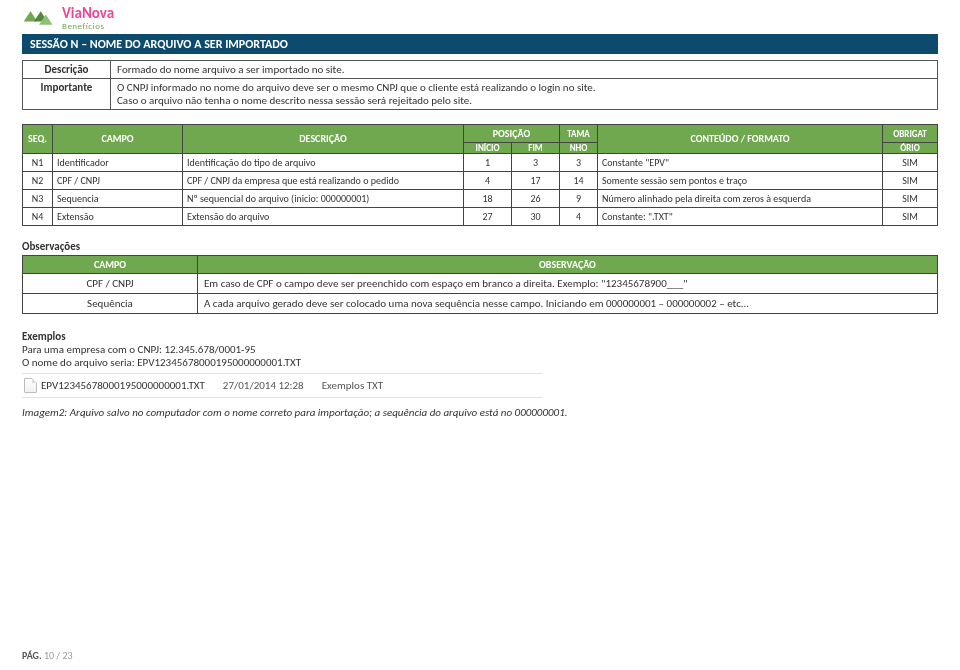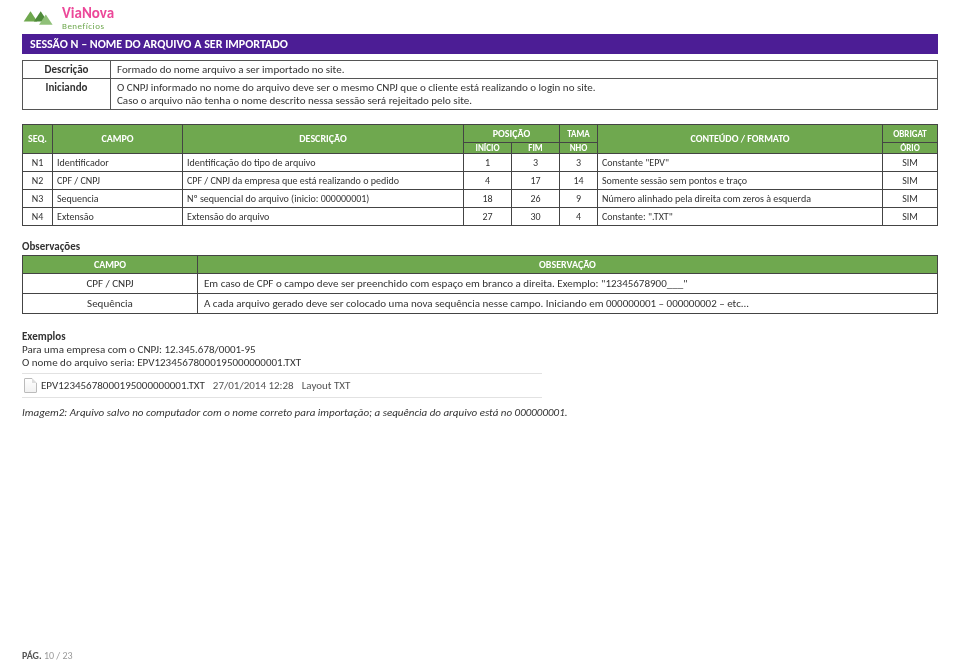--- a/index.html
+++ b/index.html
@@ -16,21 +16,21 @@
   .logo-row { display: flex; align-items: center; gap: 6px; margin-bottom: 2px; }
   .logo-mark {
     width: 34px; height: 24px; position: relative;
   }
   .logo-mark svg { width: 100%; height: 100%; }
   .logo-text { line-height: 1; }
   .logo-text .line1 { font-size: 15px; font-weight: bold; color: #ec4899; }
   .logo-text .line2 { font-size: 9px; color: #6fa84f; letter-spacing: 0.5px; }
 
   .section-bar {
-    background: #4c1d95;
+    background: #0c4a6e;
     color: #fff;
     font-weight: bold;
     font-size: 12px;
     padding: 3px 8px;
     margin: 4px 0 6px 0;
   }
 
   .desc-table {
     border-collapse: collapse;
     width: 100%;
@@ -102,21 +102,21 @@
     vertical-align: middle;
   }
   .obs-table .campo-cell { width: 175px; text-align: center; }
 
   .ex-heading { font-weight: bold; font-size: 11px; }
   .ex-block { font-size: 11px; margin-bottom: 4px; }
 
   .file-row {
     display: flex;
     align-items: center;
-    gap: 8px;
+    gap: 18px;
     font-size: 11px;
     color: #555;
     padding: 4px 2px;
     border-top: 1px solid #e2e2e2;
     border-bottom: 1px solid #e2e2e2;
     width: 520px;
     margin-bottom: 8px;
   }
   .file-row .file-name { color: #333; display: flex; align-items: center; gap: 4px; }
   .file-row .file-icon {
@@ -162,21 +162,21 @@
 
 <div class="section-bar">SESSÃO N – NOME DO ARQUIVO A SER IMPORTADO</div>
 
 <table class="desc-table">
   <tbody>
       <tr>
     <td class="label-cell">Descrição</td>
     <td>Formado do nome arquivo a ser importado no site.</td>
   </tr>
   <tr>
-    <td class="label-cell">Iniciando</td>
+    <td class="label-cell">Importante</td>
     <td>
       <div>O CNPJ informado no nome do arquivo deve ser o mesmo CNPJ que o cliente está realizando o login no site.</div>
       <div>Caso o arquivo não tenha o nome descrito nessa sessão será rejeitado pelo site.</div>
     </td>
   </tr>
 </tbody>
   </table>
 
 <table class="spec-table">
   <colgroup>
@@ -275,21 +275,21 @@
   <div>Para uma empresa com o CNPJ: 12.345.678/0001-95</div>
   <div>O nome do arquivo seria: EPV12345678000195000000001.TXT</div>
 </div>
 
 <div class="file-row">
   <div class="file-name">
     <span class="file-icon"></span>
     <span>EPV12345678000195000000001.TXT</span>
   </div>
   <div>27/01/2014 12:28</div>
-  <div>Layout TXT</div>
+  <div>Exemplos TXT</div>
 </div>
 
 <div class="caption">Imagem2: Arquivo salvo no computador com o nome correto para importação; a sequência do arquivo  está no 000000001.</div>
 
 <div class="footer">
   <div class="page">
     <b>PÁG.</b>
     <span>10 / 23</span>
   </div>
 </div>

